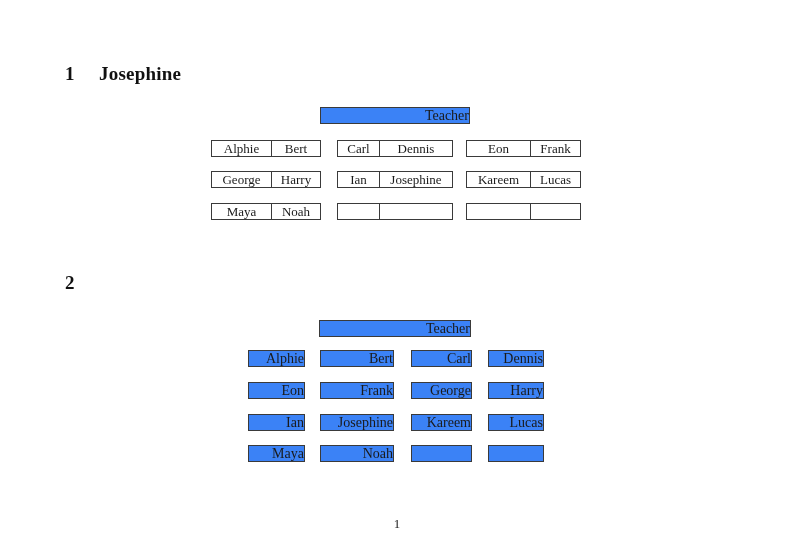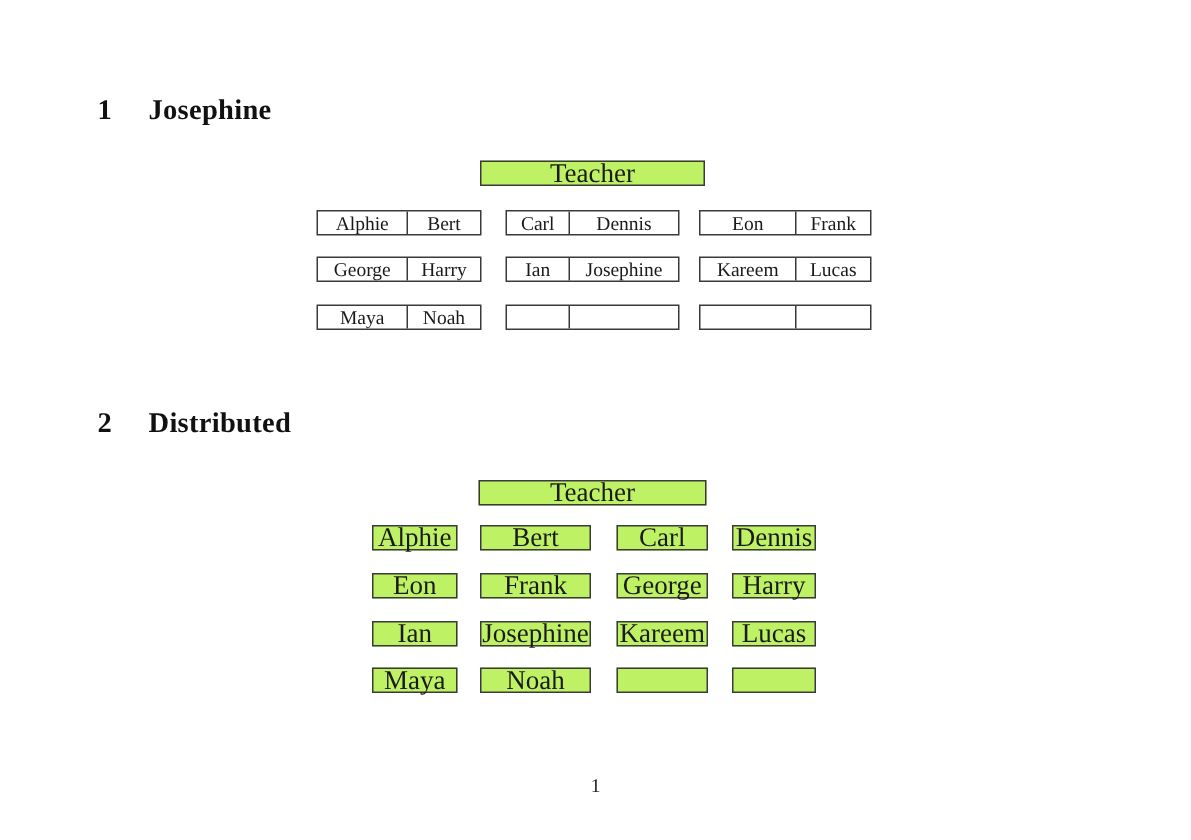--- a/index.html
+++ b/index.html
@@ -30,24 +30,24 @@
     width: 34px;
     flex: 0 0 34px;
   }
   .box {
     position: absolute;
     box-sizing: border-box;
     height: 17px;
     border: 1px solid #3a3a3a;
     display: flex;
     align-items: center;
-    justify-content: center;
-    font-size: 18px;
+    justify-content: flex-end;
+    font-size: 14px;
     line-height: 15px;
-    background: #bef264;
+    background: #3b82f6;
   }
   .desk {
     position: absolute;
     box-sizing: border-box;
     height: 17px;
     border: 1px solid #3a3a3a;
     display: flex;
     background: #ffffff;
   }
   .seat {
@@ -119,21 +119,20 @@
     <span class="seat first" style="width:42px"></span>
     <span class="seat rest"></span>
   </div>
   <div class="desk" style="left:466px;top:203px;width:115px">
     <span class="seat first" style="width:64px"></span>
     <span class="seat rest"></span>
   </div>
 
   <div class="heading" style="top:272px">
     <span class="hnum">2</span>
-    <span class="htitle">Distributed</span>
   </div>
 
   <div class="box" style="left:319px;top:320px;width:152px">
     <span>Teacher</span>
   </div>
 
   <div class="box" style="left:248px;top:350px;width:57px">
     <span>Alphie</span>
   </div>
   <div class="box" style="left:320px;top:350px;width:74px">

